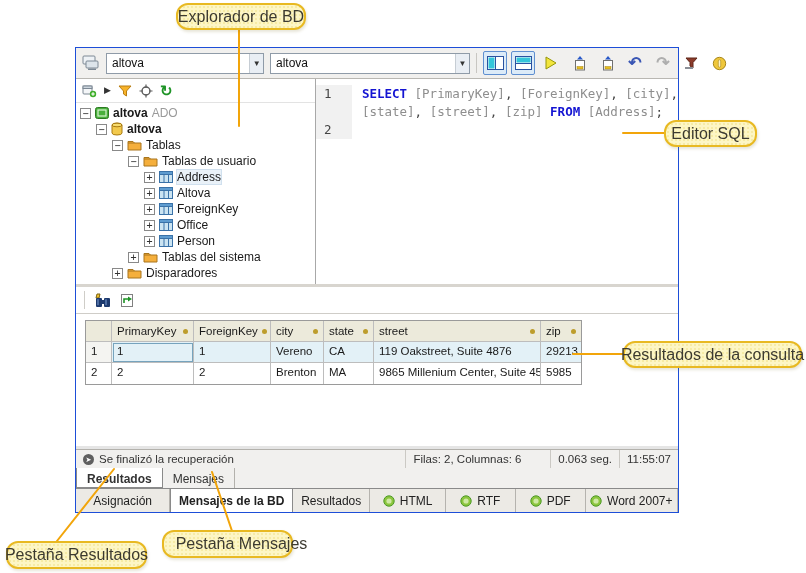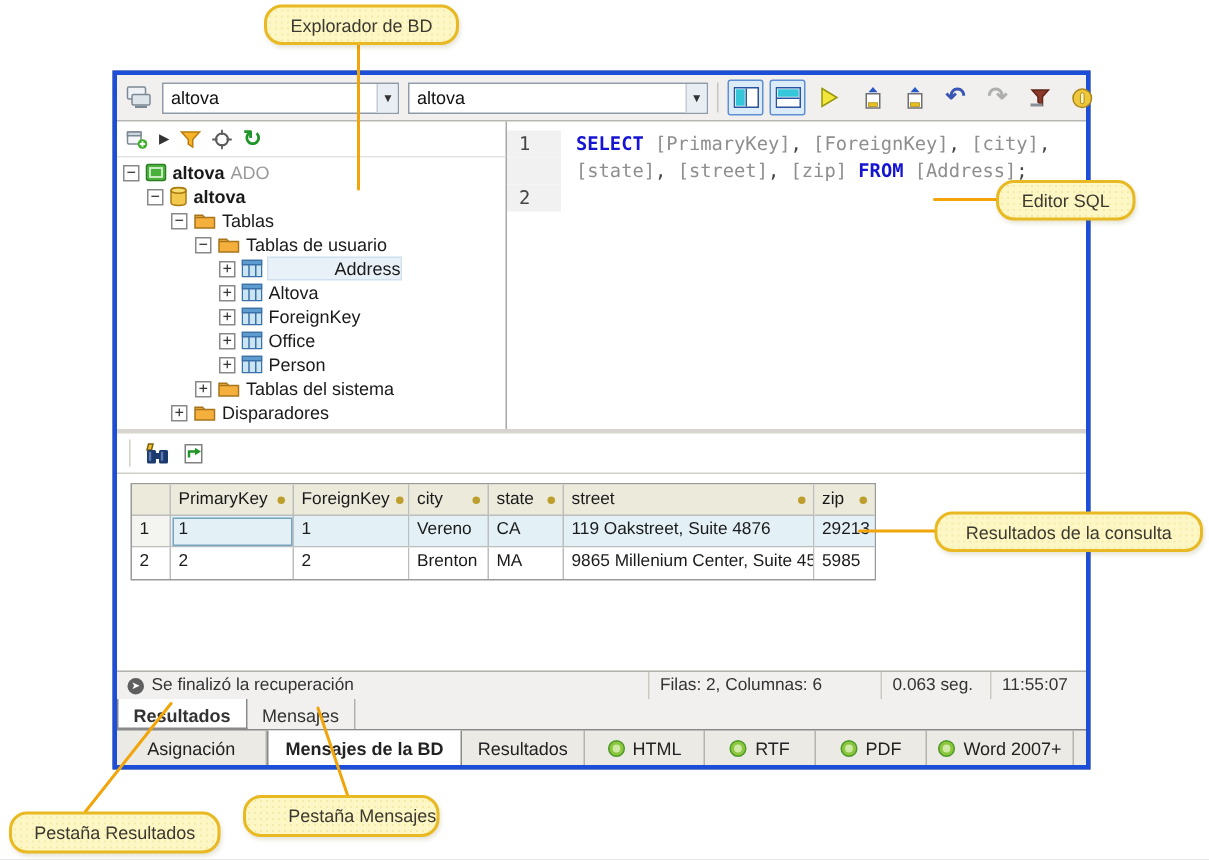--- a/index.html
+++ b/index.html
@@ -1,22 +1,22 @@
 <!DOCTYPE html>
 <html><head>
 <meta charset="utf-8">
 <style>
   * { margin:0; padding:0; box-sizing:border-box; }
   html,body { background:#fff; }
   body { font-family:"Liberation Sans", sans-serif; color:#1a1a1a; }
   .stage { position:relative; width:806px; height:573px; background:#fff; overflow:hidden; }
 
   
-  .appwin { position:absolute; left:75px; top:47px; width:652px; height:466px;
-            border:3px solid #1d4ed8; background:#737373; }
+  .appwin { position:absolute; left:75px; top:47px; width:604px; height:466px;
+            border:1px solid #1d4ed8; background:#e5e5e5; }
 
   
   .toolbar { height:31px; background:#f1f0ee; border-bottom:1px solid #b9b7b2;
              display:flex; align-items:center; padding:0 4px; gap:4px; }
   .tb-icon { display:inline-flex; align-items:center; justify-content:center;
              width:22px; height:22px; flex:0 0 auto; }
   .combo { display:flex; align-items:center; height:21px; background:#fff;
            border:1px solid #8f9ba8; flex:0 0 auto; }
   .combo input { border:none; outline:none; width:100%; height:100%; padding:0 5px;
                  font:12px "Liberation Sans", sans-serif; color:#111; background:transparent; }
@@ -41,21 +41,21 @@
   .tree { flex:1; overflow:hidden; padding-top:2px; }
   .trow { display:flex; align-items:center; height:16px; gap:4px; font-size:12px; }
   .lvl0{padding-left:4px;} .lvl1{padding-left:20px;} .lvl2{padding-left:36px;}
   .lvl3{padding-left:52px;} .lvl4{padding-left:68px;}
   .expander { width:11px; height:11px; border:1px solid #898989; background:#fff;
               font-size:10px; line-height:9px; text-align:center; color:#333; flex:0 0 auto;
               font-family:"DejaVu Sans Mono", monospace; }
   .ticon { display:inline-flex; flex:0 0 auto; }
   .tlabel { white-space:nowrap; }
   .tlabel.bold { font-weight:bold; }
-  .tlabel.selrow { background:#e9f1f8; outline:1px solid #d0e0ee;padding-left:44px; }
+  .tlabel.selrow { background:#e9f1f8; outline:1px solid #d0e0ee; }
   .tsuffix { color:#9a9a9a; white-space:nowrap; }
 
   
   .sqledit { flex:1; background:#fff; display:flex; flex-direction:column;
              font-family:"DejaVu Sans Mono", monospace; font-size:12.5px; }
   .sqlrow { display:flex; min-height:18px; line-height:18px; }
   .gutter { width:36px; background:#f1f1f1; color:#444; text-align:left; padding-left:8px;
             flex:0 0 auto; }
   .code { padding-left:10px; white-space:pre; }
   .tk-kw { color:#1414d2; font-weight:bold; }
@@ -114,21 +114,21 @@
   .bt0{width:100px;} .bt1{width:130px;} .bt2{width:82px;} .bt3{width:80px;}
   .bt4{width:74px;} .bt5{width:74px;} .bt6{width:98px;}
   .btab-fill { flex:1; border-right:none; }
 
   
   .callout { position:absolute; background:#fdf6c5;
              background-image:radial-gradient(#f6eba6 1px, rgba(0,0,0,0) 1px);
              background-size:4px 4px;
              border:2px solid #e8b922; border-radius:12px;
              display:flex; align-items:center; justify-content:center;
-             font-size:12px; color:#3c3a30; box-shadow:1px 2px 3px rgba(120,110,40,.18);
+             font-size:16px; color:#3c3a30; box-shadow:1px 2px 3px rgba(120,110,40,.18);
              white-space:nowrap; z-index:30; }
   .overlay { position:absolute; left:0; top:0; width:806px; height:573px;
              pointer-events:none; z-index:20; }
 </style>
 </head>
 <body>
 
 <div class="stage">
 
   <div class="appwin">

